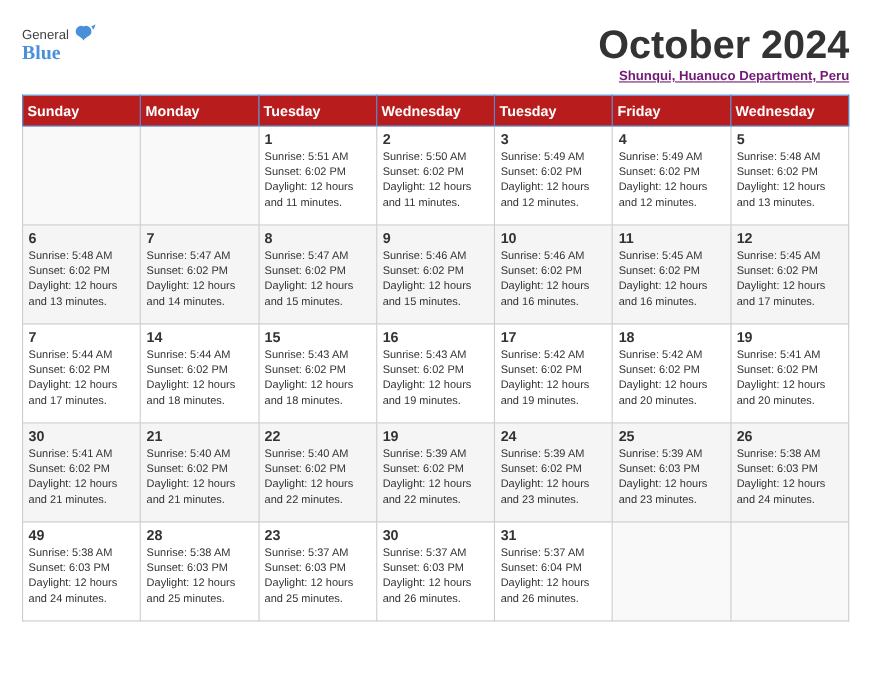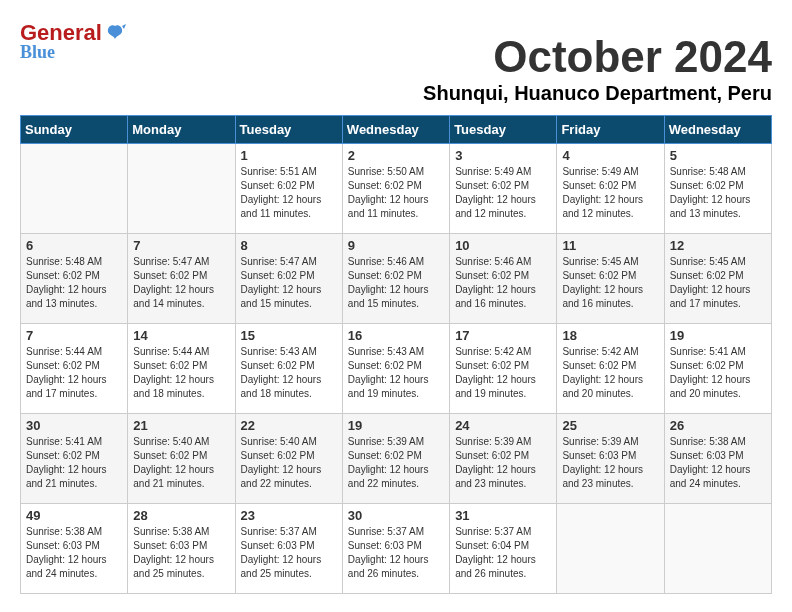--- a/index.html
+++ b/index.html
@@ -18,37 +18,37 @@
     }
     .logo {
       display: flex;
       align-items: center;
       gap: 4px;
     }
     .title-area {
       text-align: right;
     }
     .month-title {
-      font-size: 44px;
+      font-size: 36px;
       font-weight: bold;
       color: #333;
-      margin-top: 12px;
     }
     .location-title {
-      font-size: 20px;
-      font-weight: bold;
-      color: #000000;
+      font-size: 12px;
+      font-weight: bold;
+      color: #701a75;
+      text-decoration: underline;
     }
     table {
       width: 100%;
       border-collapse: collapse;
       table-layout: fixed;
     }
     thead tr th {
-      background-color: #0c4a6e;
+      background-color: #b91c1c;
       color: #fff;
       font-size: 13px;
       font-weight: bold;
       padding: 6px 4px;
       text-align: left;
       border: 1px solid #4a90d9;
       margin-left: 28px;
     }
     tbody tr td {
       border: 1px solid #ccc;
@@ -76,21 +76,21 @@
       background: #f9f9f9;
     }
   </style>
 </head>
 <body>
 
 <div class="header-area">
   <div class="logo">
     <div style="display:flex; flex-direction:column; align-items:flex-start;">
       <div style="display:flex; align-items:center; gap:2px;">
-        <span style="font-size:22px; font-weight:bold; color:#b91c1c;">General</span>
+        <span style="font-size:12px; font-weight:normal; color:#404040;">General</span>
         <svg width="22" height="22" viewBox="0 0 22 22">
           <path d="M11 4 C14 2, 19 5, 18 10 C17 13, 12 14, 11 17 C10 14, 5 13, 4 10 C3 5, 8 2, 11 4Z" fill="#4a90d9"></path>
           <path d="M18 4 L22 2 L20 7Z" fill="#4a90d9"></path>
         </svg>
       </div>
       <span style="font-size:18px; font-weight:bold; color:#4a90d9; margin-top:-4px;font-family:Liberation Serif, serif;">Blue</span>
     </div>
   </div>
   <div class="title-area">
     <div class="month-title">October 2024</div>

